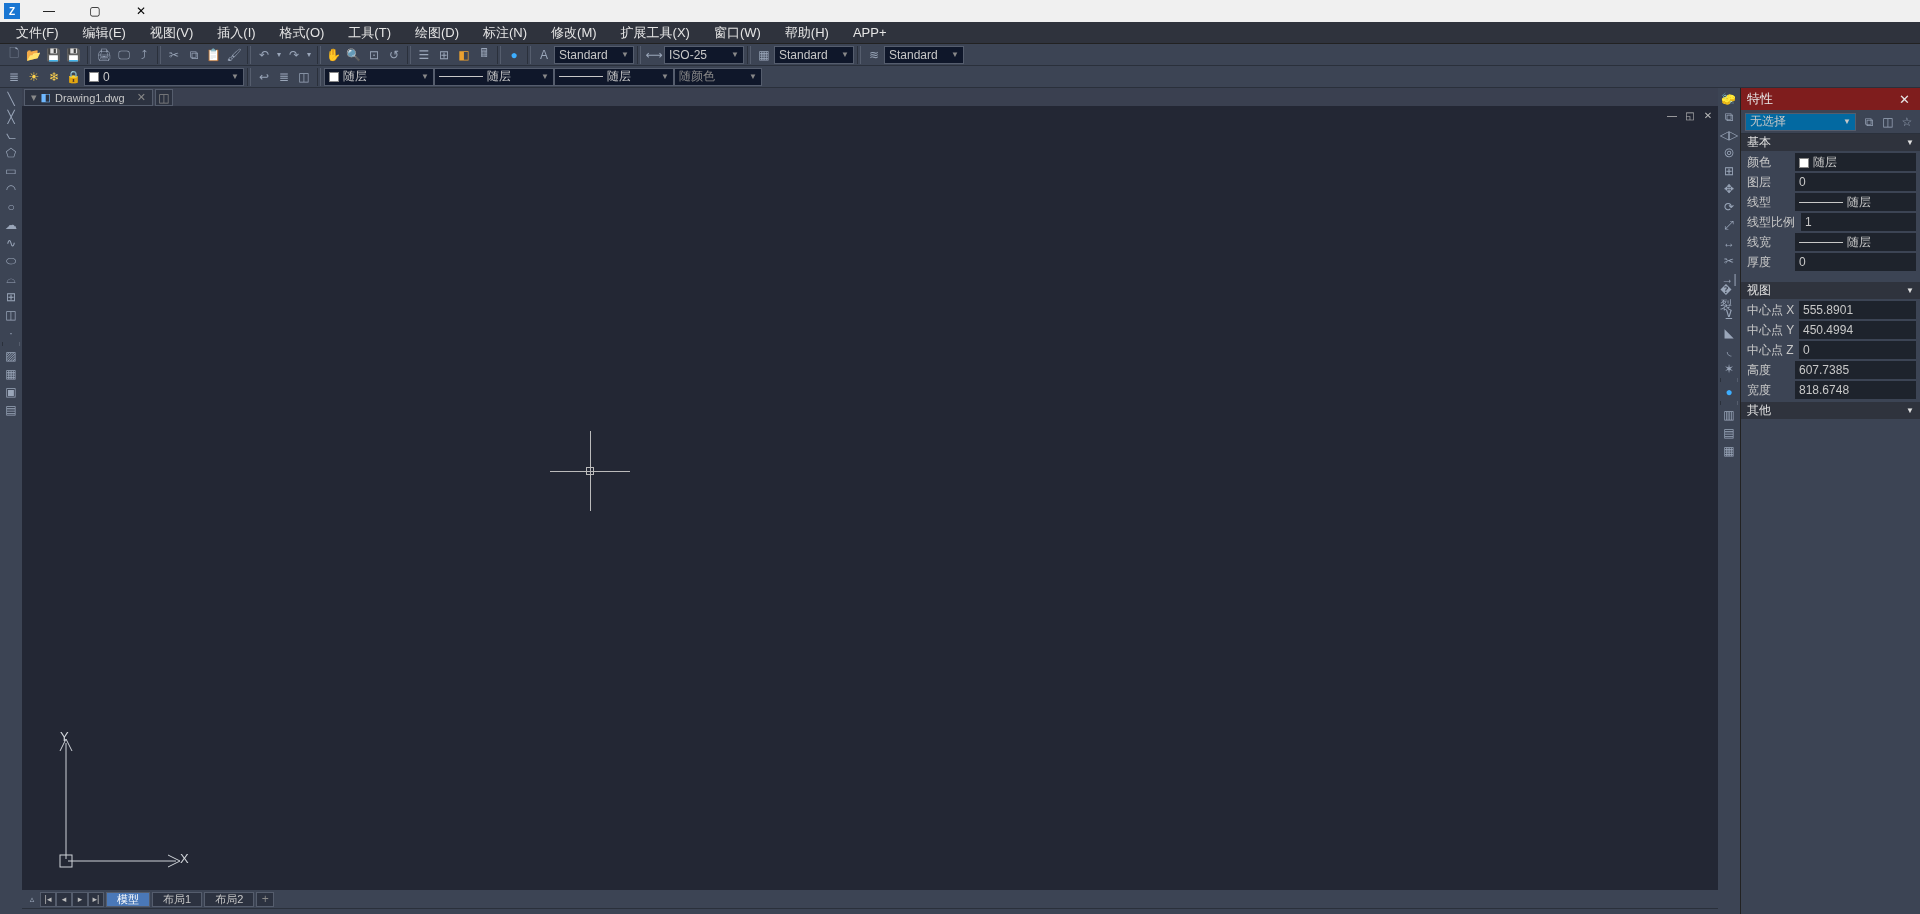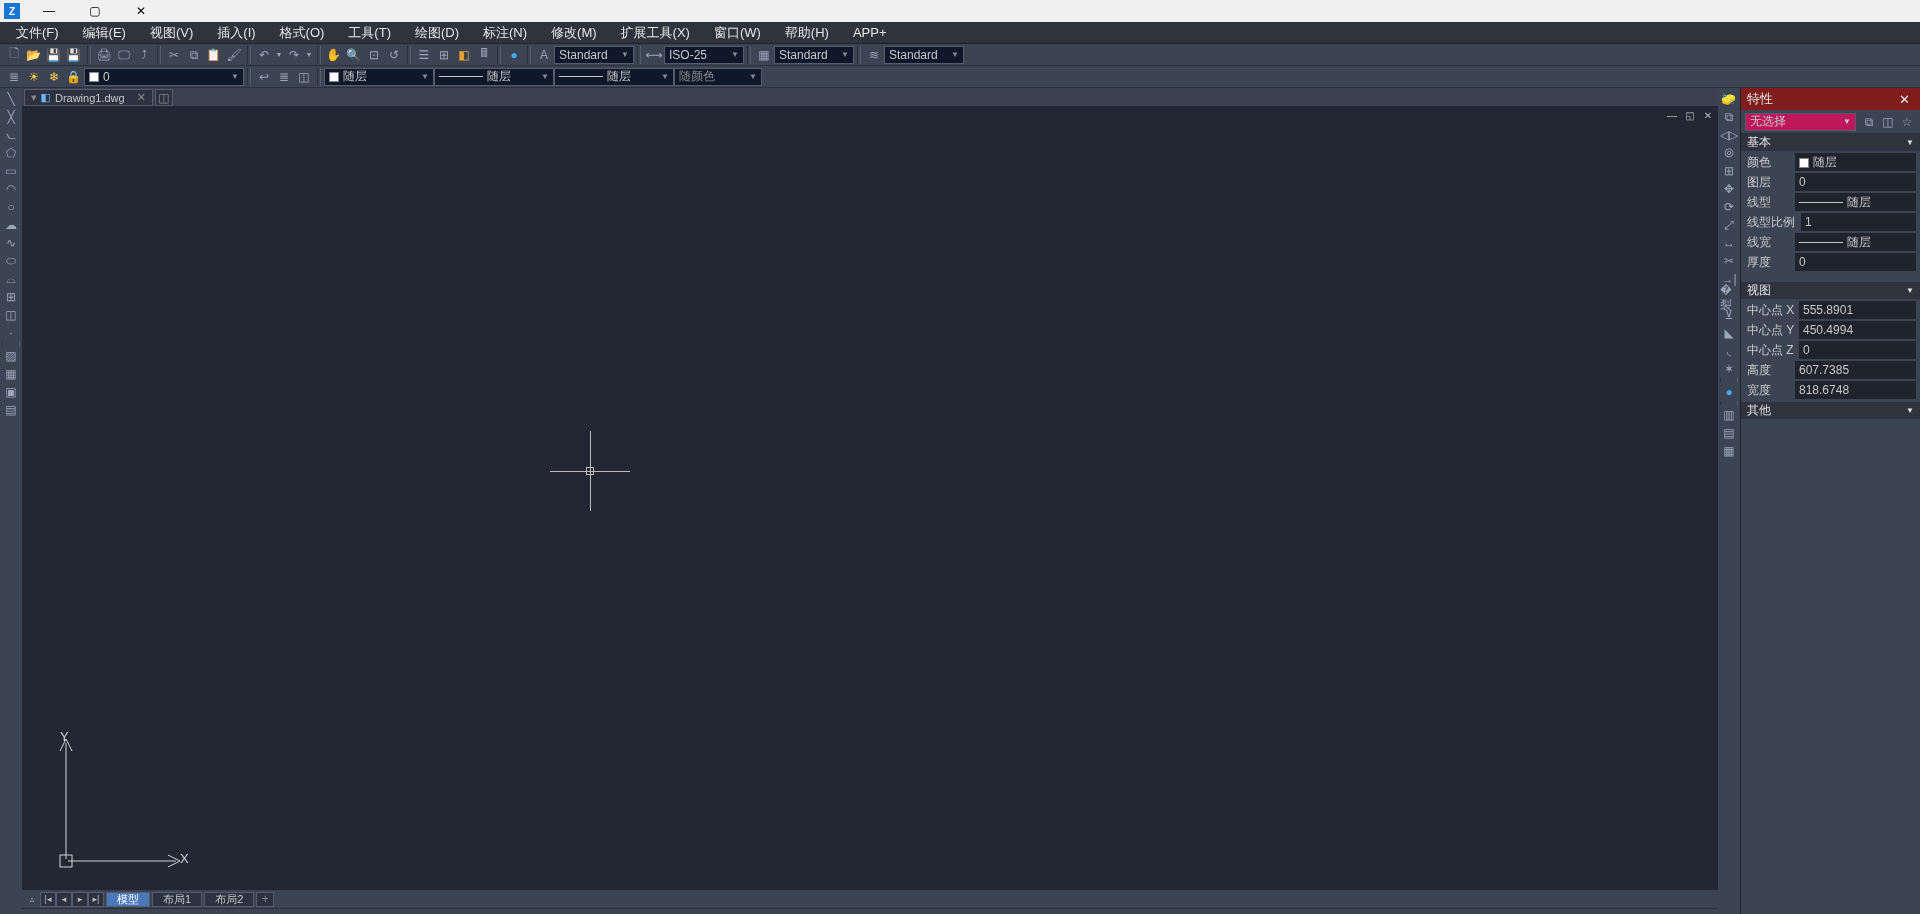--- a/index.html
+++ b/index.html
@@ -47,21 +47,21 @@
   .crosshair::after { content:""; position:absolute; top:-40px; left:0; width:0; height:80px; border-left:1px solid #bbb; }
   .crosshair .pick { position:absolute; left:-4px; top:-4px; width:8px; height:8px; border:1px solid #bbb; }
   
   .ucs-icon { position:absolute; left:32px; bottom:16px; pointer-events:none; color:#cfd3d8; font-size:13px; }
   
   
   .prop-panel { width: 180px; background: #3c4454; display:flex; flex-direction:column; border-left:1px solid #222; }
   .prop-title { height: 22px; background:#7f1d1d; display:flex; align-items:center; padding:0 6px; color:#e8e8e8; font-size:13px; }
   .prop-title .close { margin-left:auto; cursor:pointer; padding:0 4px; }
   .prop-select-row { height:24px; display:flex; align-items:center; padding:0 4px; border-bottom:1px solid #2a303b; }
-  .prop-select { flex:1; height:18px; background:#be185d; border:1px solid #555d6d; display:flex; align-items:center; padding:0 4px; color:#c8c8c8; cursor:pointer; }
+  .prop-select { flex:1; height:18px; background:#0369a1; border:1px solid #555d6d; display:flex; align-items:center; padding:0 4px; color:#c8c8c8; cursor:pointer; }
   .prop-select .caret { margin-left:auto; font-size:8px; }
   .prop-qbtns { display:flex; gap:1px; margin-left:4px; }
   .prop-qbtns .tb-btn { width:16px; height:16px; }
   
   .prop-section { padding: 0 0 2px 0; }
   .prop-heading { height:18px; background:#2f333d; display:flex; align-items:center; padding:0 6px; color:#e0e0e0; cursor:pointer; border-bottom:1px solid #3c4454; }
   .prop-heading .toggle { margin-left:auto; font-size:8px; }
   .prop-row { height:20px; display:flex; align-items:center; font-size:12px; }
   .prop-row .label { width:54px; padding-left:6px; color:#c8c8c8; }
   .prop-row .value { flex:1; padding:0 4px; background:#1e232c; color:#c8c8c8; height:18px; line-height:18px; margin-right:4px; cursor:pointer; }

